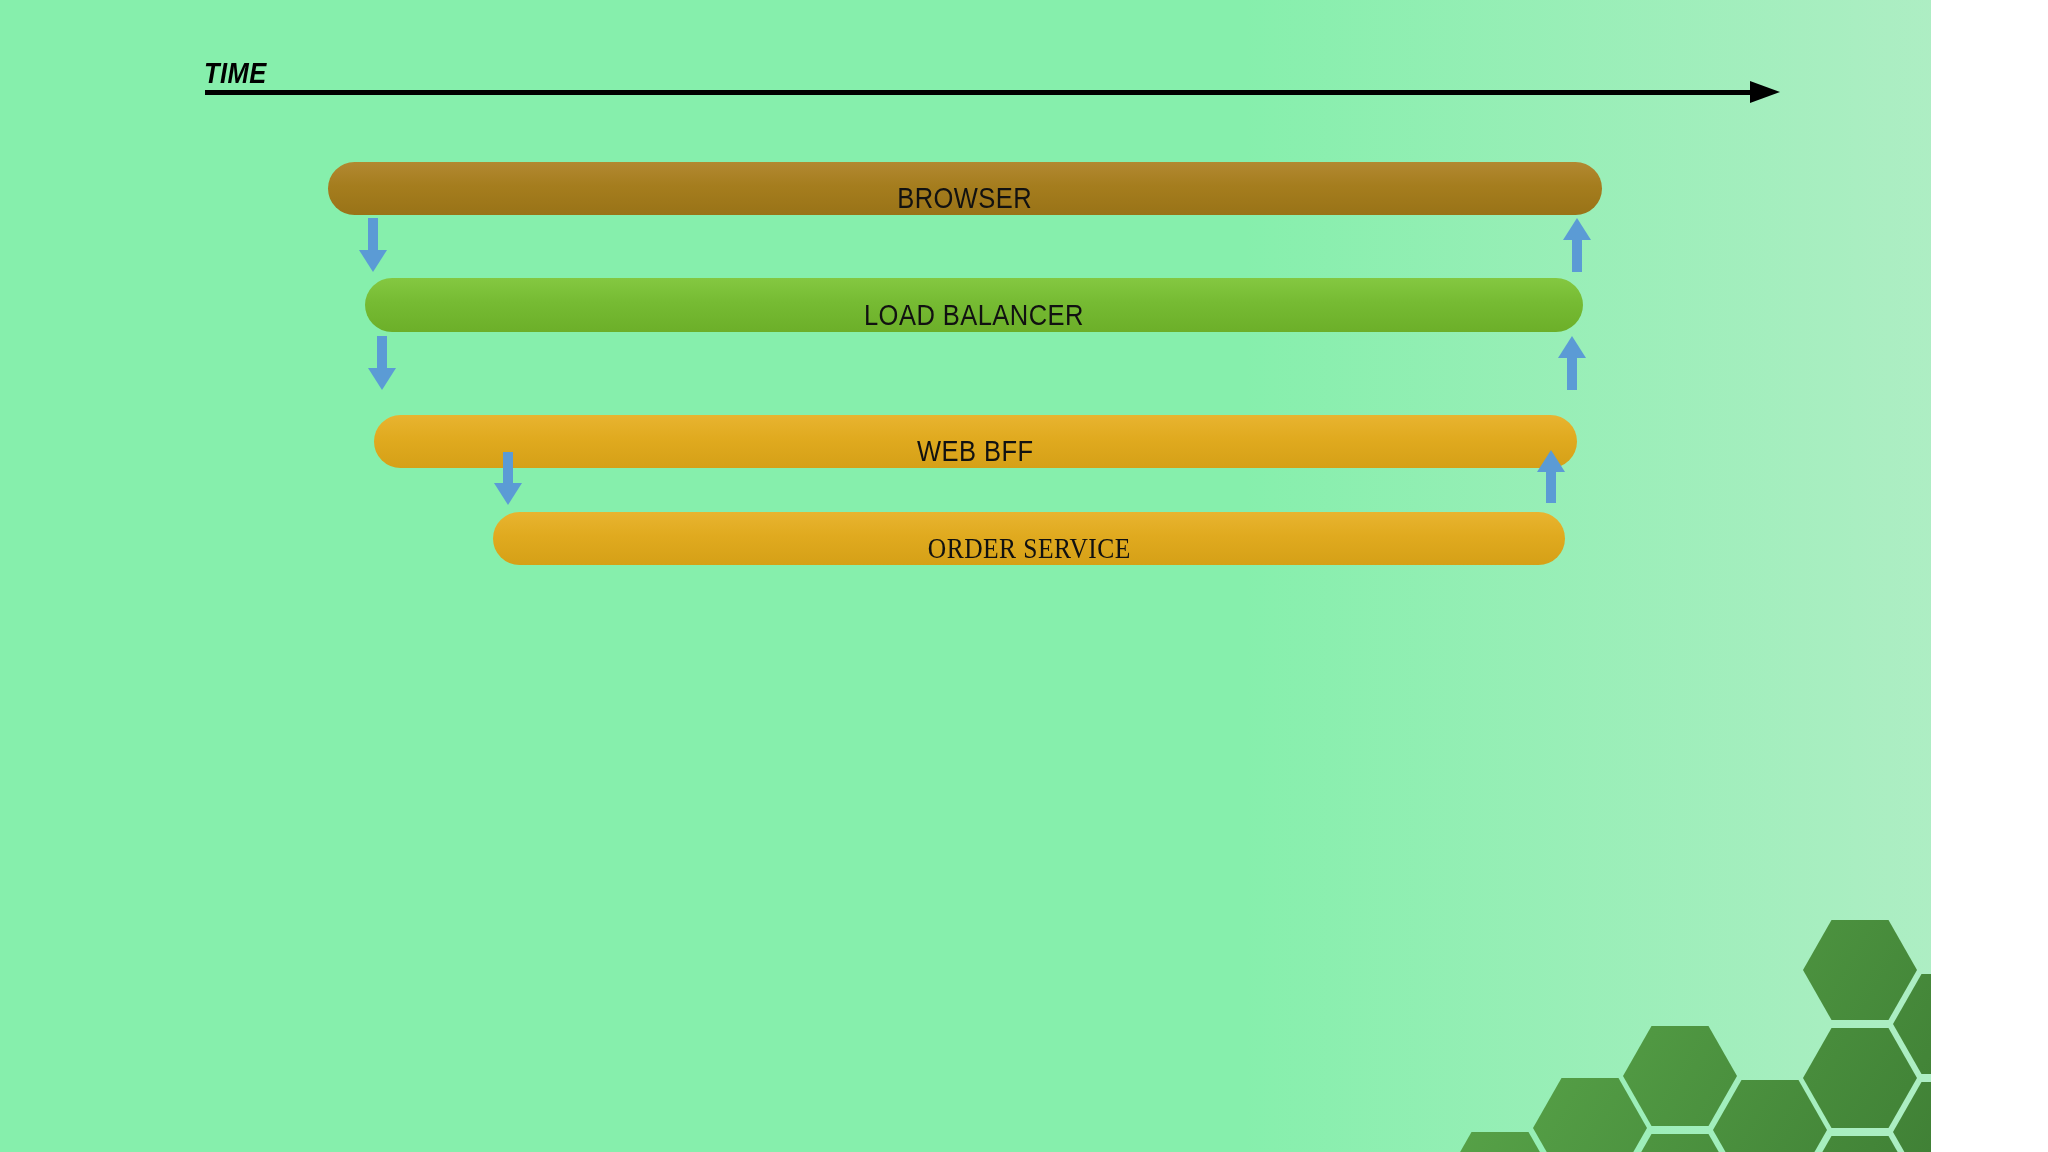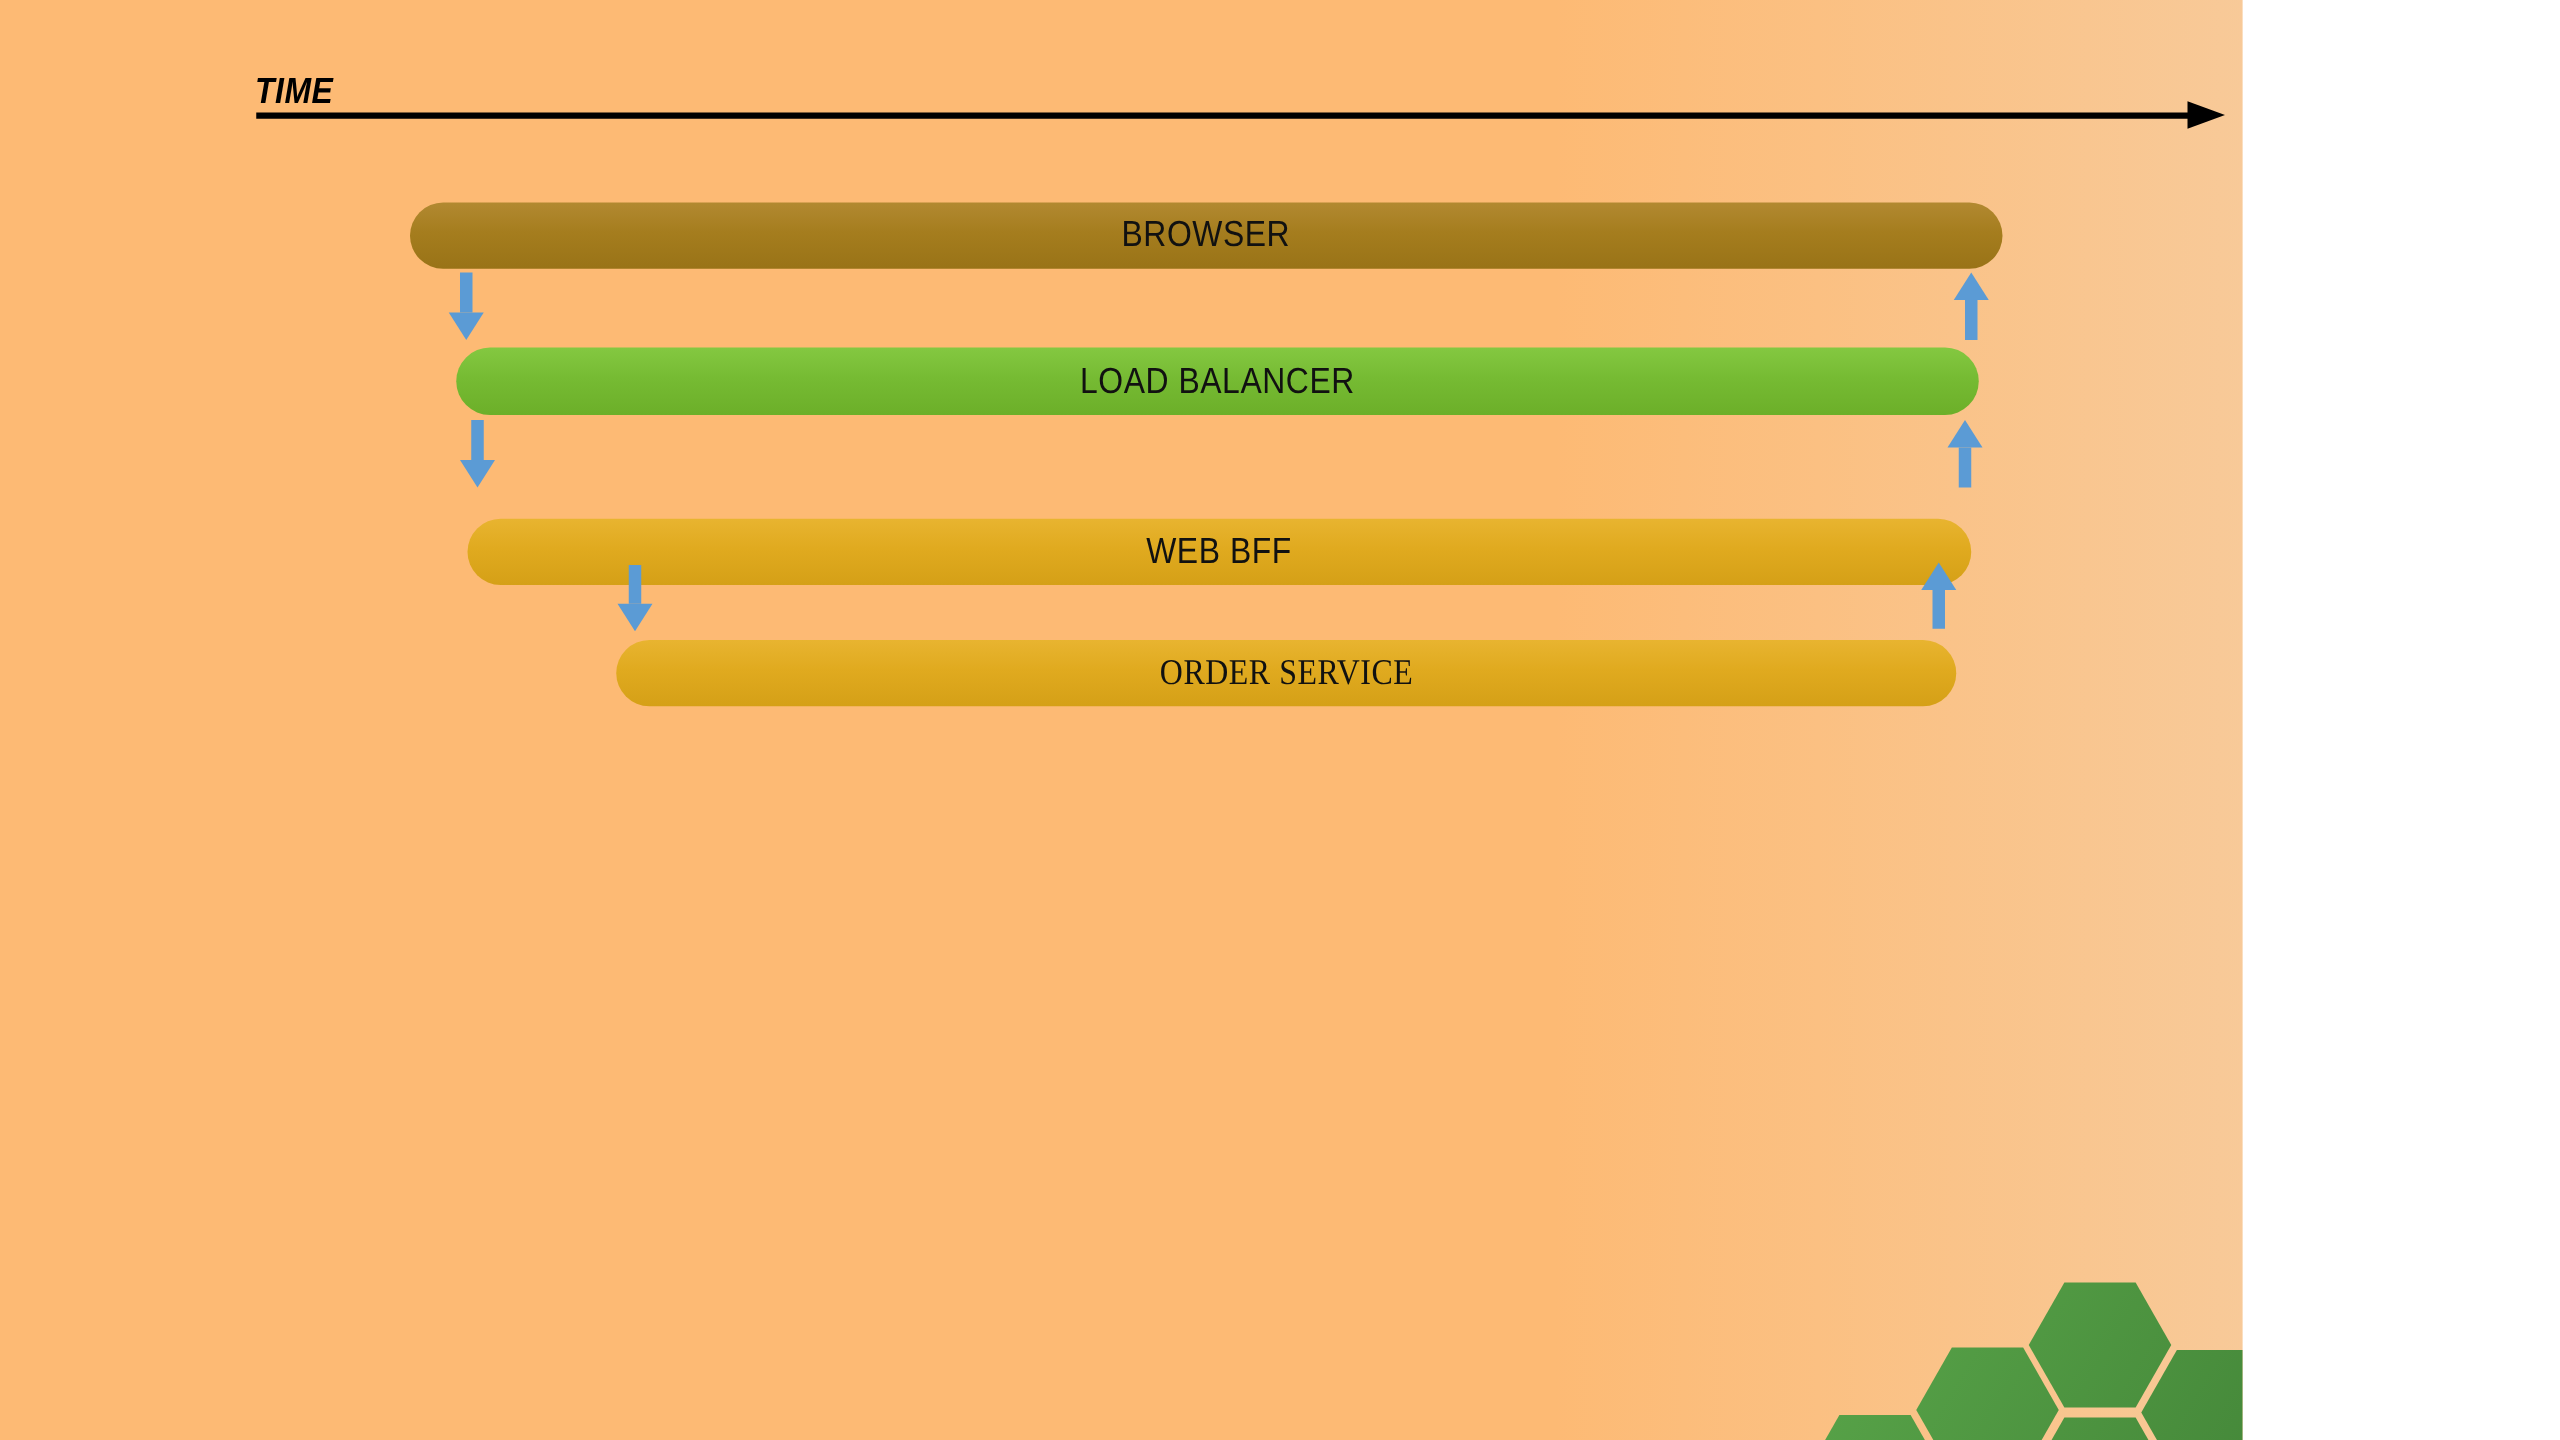--- a/index.html
+++ b/index.html
@@ -1,31 +1,31 @@
 <!DOCTYPE html>
 <html><head>
 <meta charset="utf-8">
 <style>
   html,body{margin:0;padding:0;}
   body{font-family:"Liberation Sans",sans-serif;background:#ffffff;}
-  #canvas{position:relative;width:1794px;height:1152px;background:#fdba74;overflow:hidden;}
+  #canvas{position:relative;width:1931px;height:1152px;background:#86efac;overflow:hidden;}
 
   
   .right-tint{position:absolute;top:0;left:1240px;width:808px;height:1152px;
     background:linear-gradient(90deg, rgba(238,238,235,0) 0%, rgba(236,236,233,0.45) 100%);}
 
   
   .time-label{position:absolute;font-weight:bold;font-style:italic;font-size:29px;color:#000;
     transform:scaleX(0.88);transform-origin:left center;letter-spacing:0.5px;white-space:nowrap;}
   .time-line{position:absolute;background:#000;}
   .time-head{position:absolute;width:0;height:0;
     border-top:11px solid transparent;border-bottom:11px solid transparent;border-left:30px solid #000;}
 
   
-  .bar{position:absolute;display:flex;align-items:center;justify-content:center;}
+  .bar{position:absolute;display:flex;align-items:flex-end;justify-content:center;}
   .bar-label{font-size:29px;color:#111;letter-spacing:0.5px;white-space:nowrap;
     transform:scaleX(0.88);transform-origin:center center;}
 
   
   .v-arrow{position:absolute;width:28px;}
   .v-arrow .stem{position:absolute;left:9px;width:10px;}
   .v-arrow .head{position:absolute;left:0;width:0;height:0;
     border-left:14px solid transparent;border-right:14px solid transparent;}
 
   #hexes{position:absolute;left:0;top:0;}

